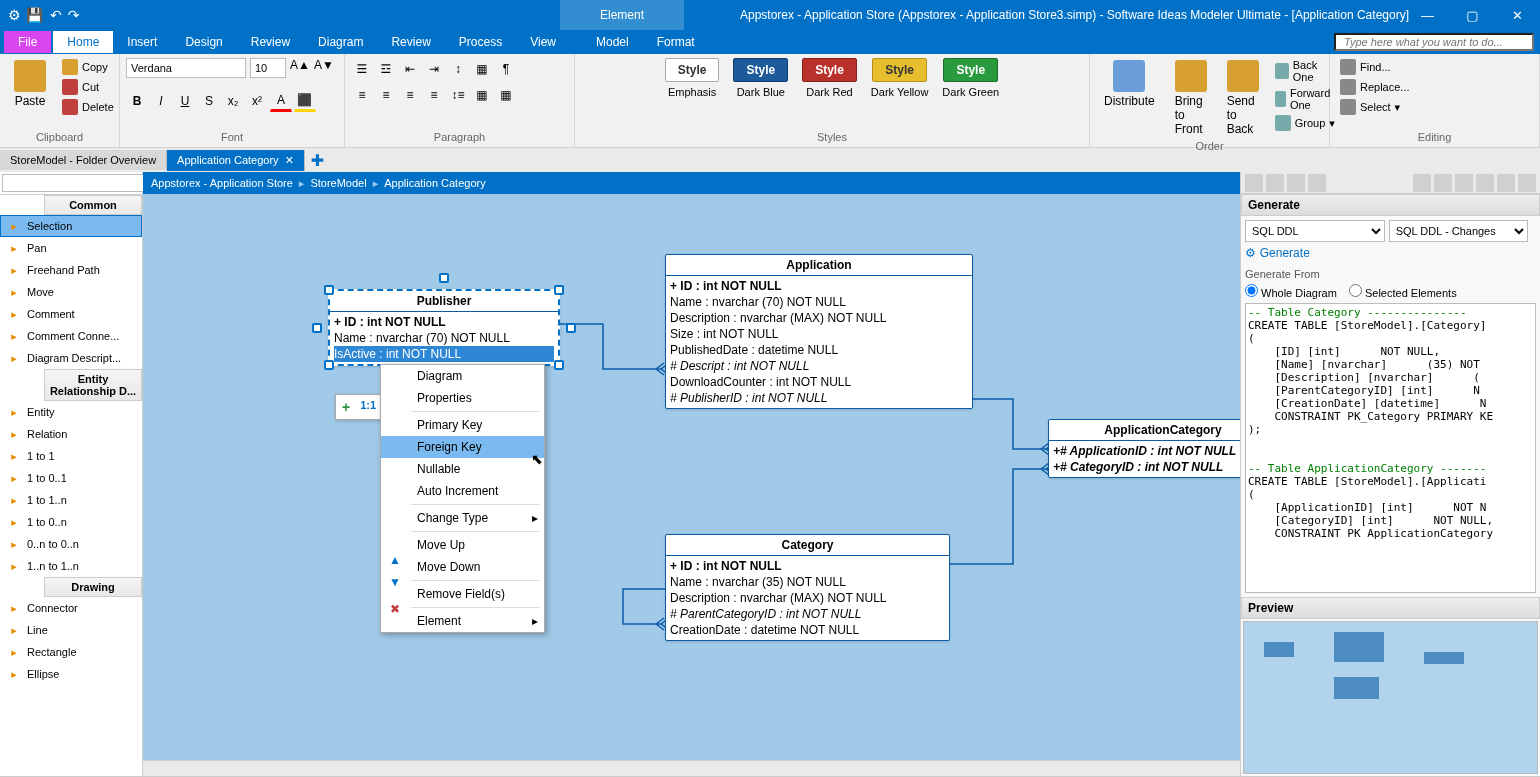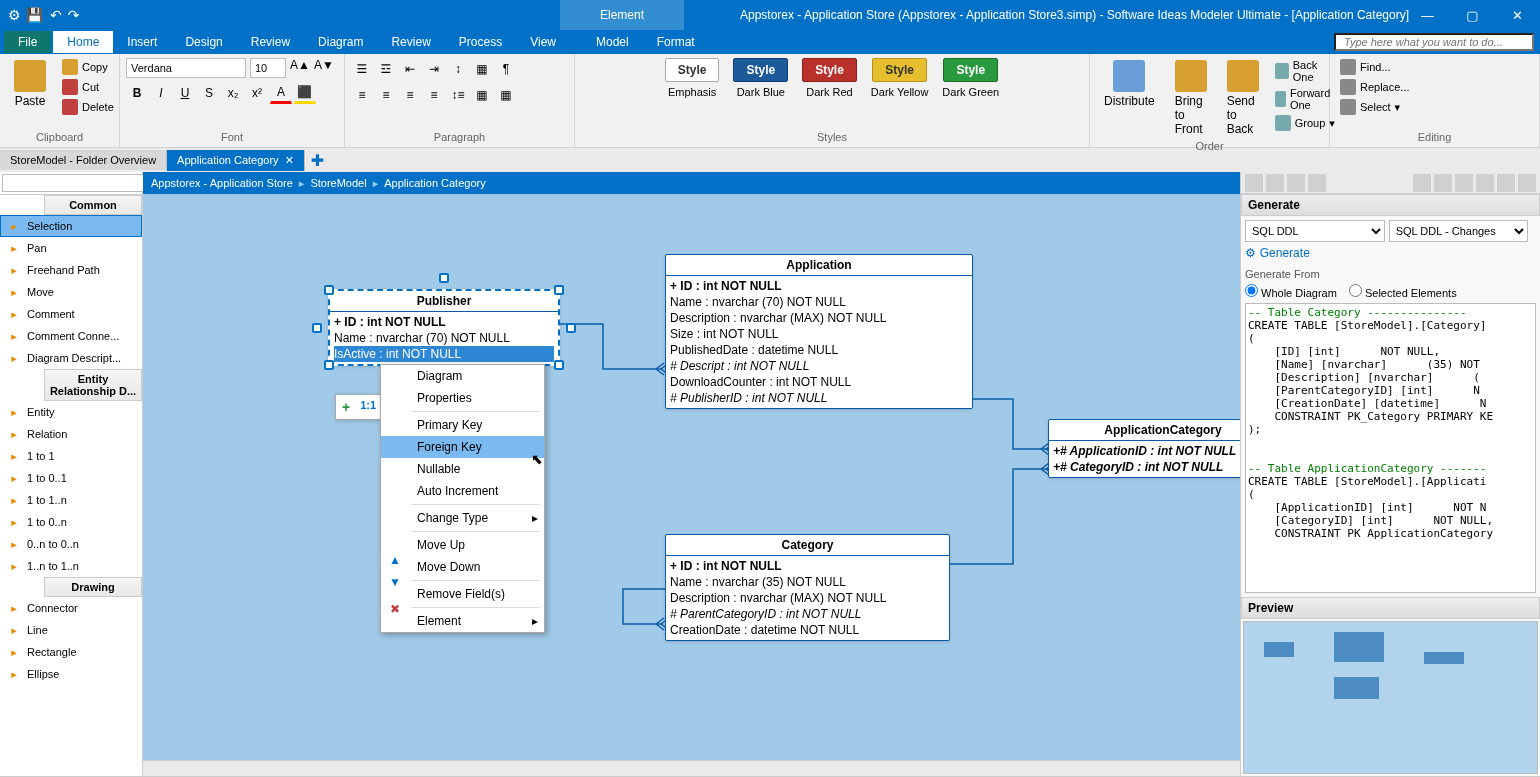--- a/index.html
+++ b/index.html
@@ -9,21 +9,21 @@
 .titlebar { height: 30px; background: #0071c6; color: #fff; display: flex; align-items: center; position: relative; }
 .titlebar .qat { display: flex; gap: 6px; padding: 0 8px; }
 .titlebar .qat span { cursor: pointer; font-size: 14px; }
 .titlebar .context-tab { position: absolute; left: 560px; background: #338dd1; padding: 4px 40px; font-size: 12px; top: 0; height: 30px; line-height: 22px; }
 .titlebar .title { position: absolute; left: 740px; font-size: 12px; }
 .titlebar .winbtns { position: absolute; right: 0; display: flex; }
 .titlebar .winbtns span { width: 45px; height: 30px; display: flex; align-items: center; justify-content: center; cursor: pointer; font-size: 13px; }
 
 
 .menubar { height: 24px; background: #0071c6; color: #fff; display: flex; align-items: center; padding-left: 4px; }
-.menubar .file-btn { background: #0f766e; padding: 4px 14px; margin-right: 2px; cursor: pointer; }
+.menubar .file-btn { background: #d946ef; padding: 4px 14px; margin-right: 2px; cursor: pointer; }
 .menubar .menu-tab { padding: 4px 14px; cursor: pointer; }
 .menubar .menu-tab.active { background: #fff; color: #0071c6; }
 .menubar .searchbox { margin-left: auto; color: #888; font-style: italic; padding: 2px 8px; background: #fff; width: 200px; height: 18px; font-size: 11px; margin-right: 6px; }
 
 
 .ribbon { height: 94px; background: #f1f1f1; border-bottom: 1px solid #d0d0d0; display: flex; }
 .ribbon-group { border-right: 1px solid #d8d8d8; padding: 4px 6px 2px; display: flex; flex-direction: column; justify-content: space-between; }
 .ribbon-group .group-body { display: flex; gap: 4px; align-items: flex-start; }
 .ribbon-group .group-label { text-align: center; color: #666; font-size: 11px; padding: 2px 0; }
 .big-btn { display: flex; flex-direction: column; align-items: center; gap: 2px; padding: 2px 8px; cursor: pointer; }
@@ -164,21 +164,21 @@
         <div class="small-btn">
             <span class="ico-s" style="background:#c04040"></span>
             <span>Delete</span>
           </div>
       </div>
     </div>
     <div class="group-label">Clipboard</div>
   </div>
 
   <div class="ribbon-group" style="width:225px">
-    <div class="group-body" style="flex-direction:column;gap:4px">
+    <div class="group-body" style="flex-direction:column;gap:12px">
       <div style="display:flex;gap:4px">
         <input class="font-combo" style="width: 120px;" value="Verdana">
         <input class="font-combo" style="width: 36px;" value="10">
         <span class="tb">A▲</span>
         <span class="tb">A▼</span>
       </div>
       <div class="btn-row">
         <span class="tb">
             <b>B</b>
           </span>

